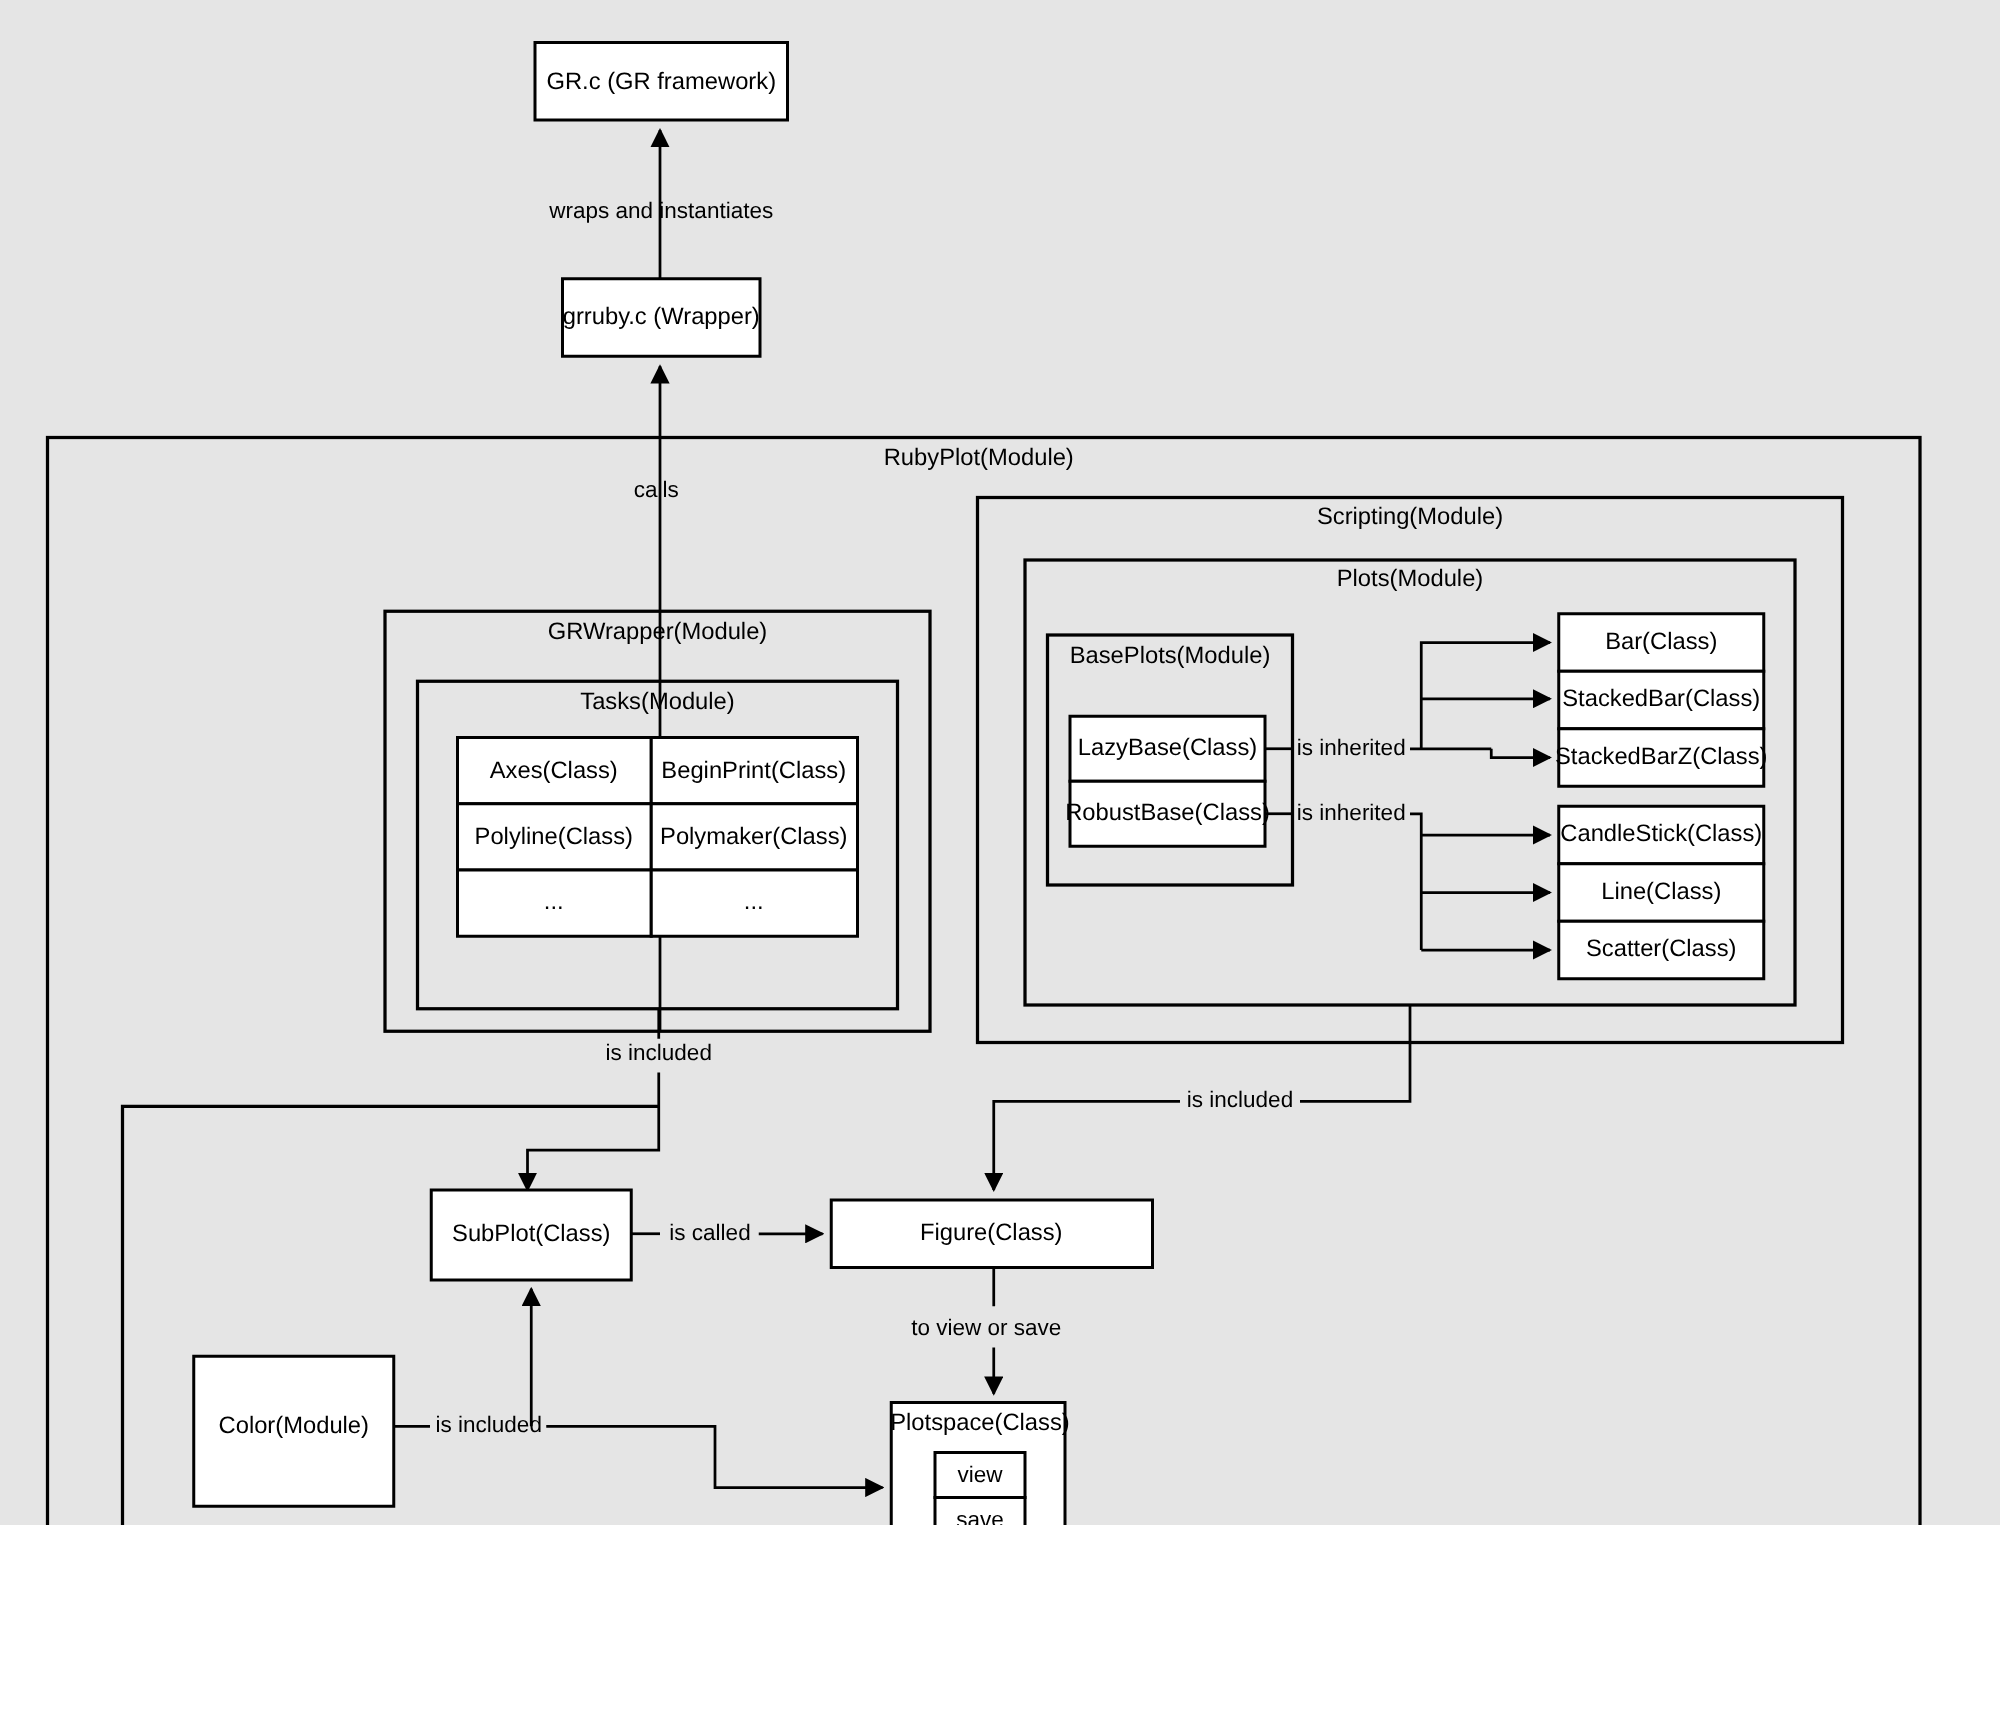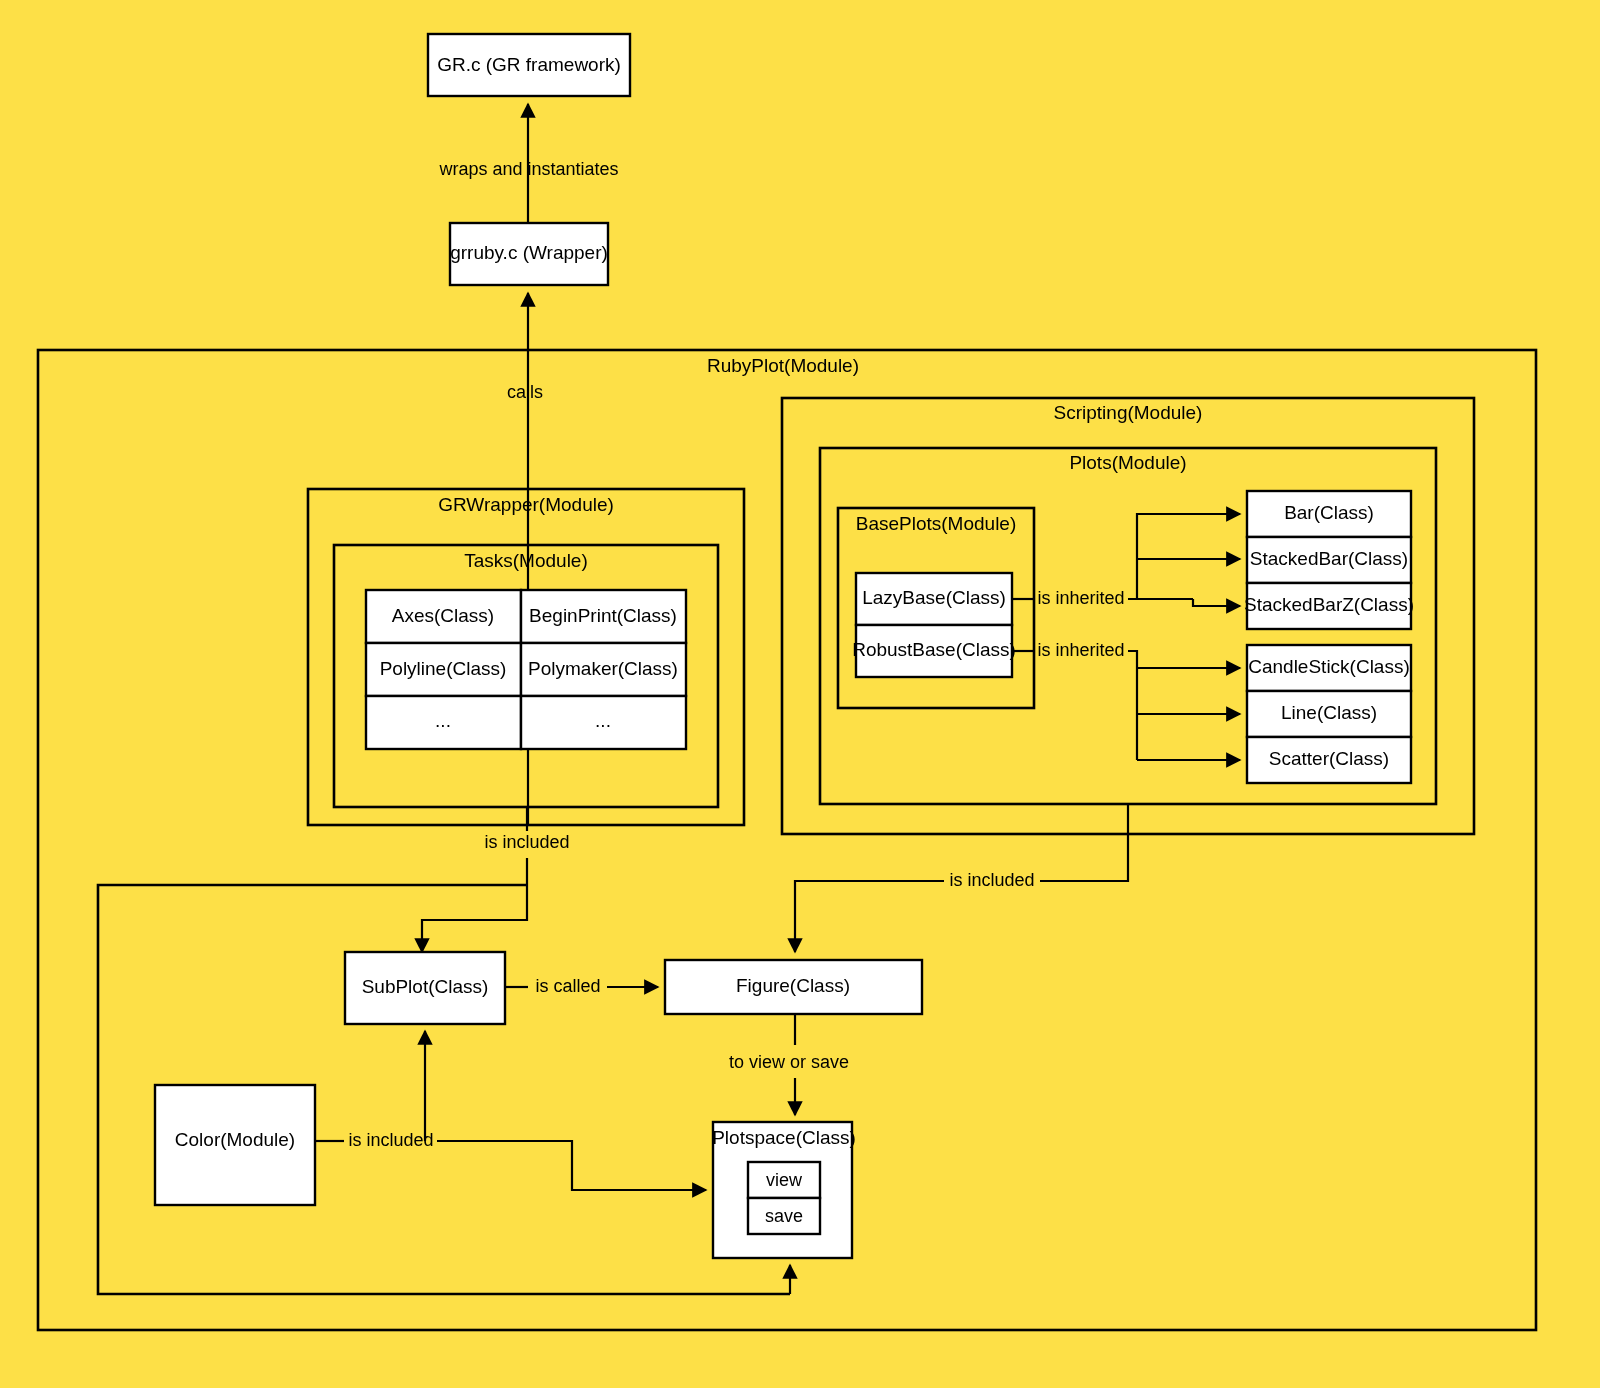--- a/index.html
+++ b/index.html
@@ -3,22 +3,22 @@
 <meta charset="utf-8">
 <style>
   html, body {
     margin: 0;
     padding: 0;
     background: #ffffff;
   }
   #canvas {
     position: relative;
     width: 1600px;
-    height: 1388px;
-    background: #fde047;
+    height: 1220px;
+    background: #e5e5e5;
     font-family: "Liberation Sans", sans-serif;
   }
   svg#diagram {
     position: absolute;
     top: 0; left: 0;
     width: 1600px;
     height: 1388px;
   }
   .box {
     fill: #ffffff;

